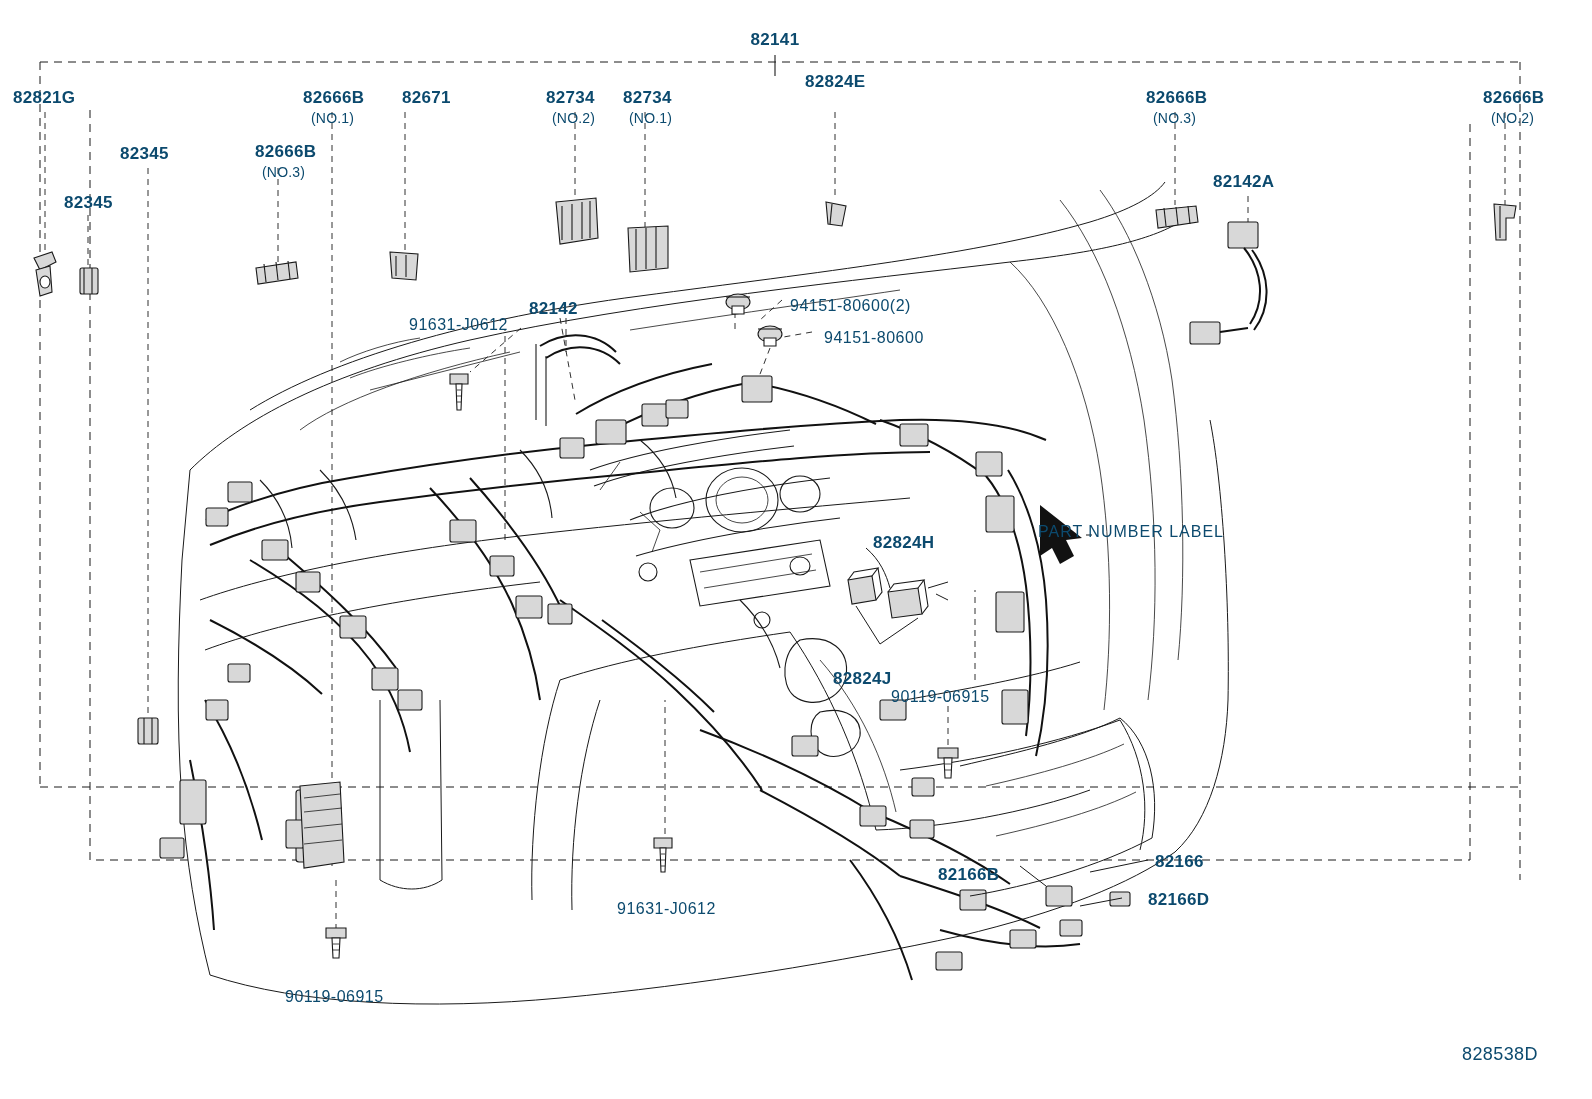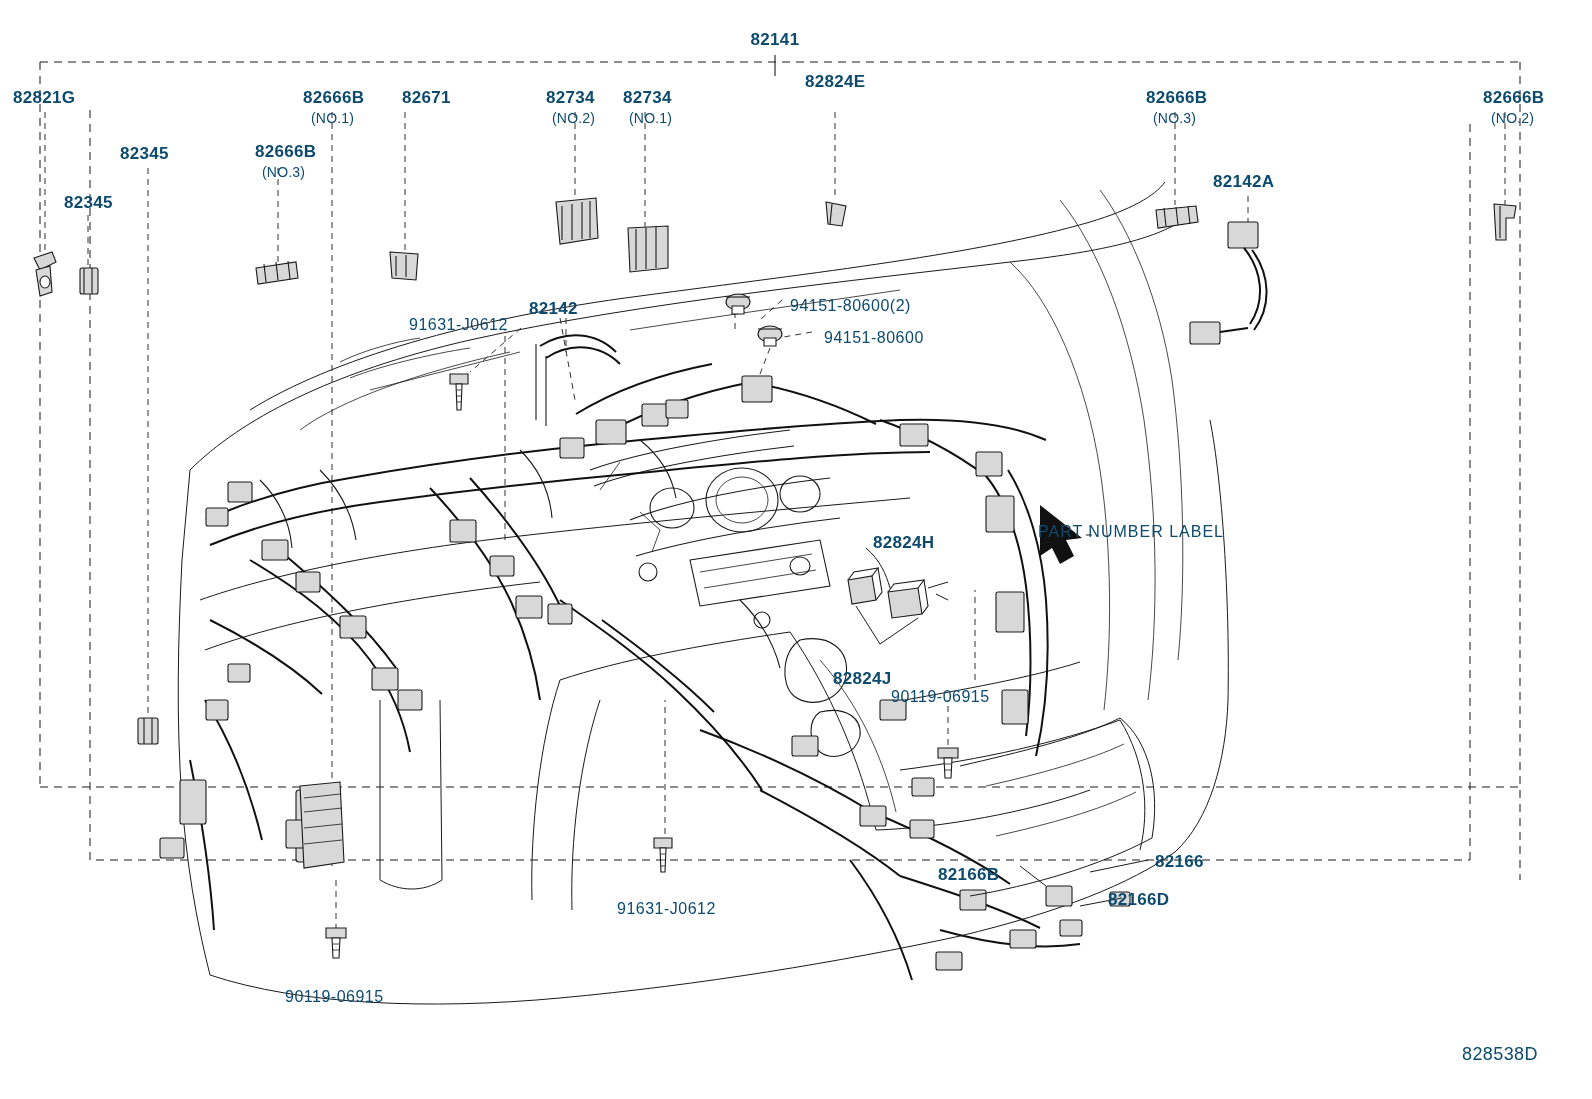--- a/index.html
+++ b/index.html
@@ -458,21 +458,21 @@
   <div class="lbl lbl-main" style="left:529px; top:299px;">82142</div>
 
   <div class="lbl lbl-main" style="left:873px; top:533px;">82824H</div>
 
   <div class="lbl lbl-main" style="left:833px; top:653px;margin-top:16px;">82824J</div>
 
   <div class="lbl lbl-main" style="left:938px; top:865px;">82166B</div>
 
   <div class="lbl lbl-main" style="left:1155px; top:852px;">82166</div>
 
-  <div class="lbl lbl-main" style="left:1108px; top:890px;">82166D</div>
+  <div class="lbl lbl-main" style="left:1148px; top:890px;">82166D</div>
 
   <div class="lbl lbl-plain" style="left:409px; top:316px;">91631-J0612</div>
 
   <div class="lbl lbl-plain" style="left:617px; top:900px;">91631-J0612</div>
 
   <div class="lbl lbl-plain" style="left:285px; top:988px;">90119-06915</div>
 
   <div class="lbl lbl-plain" style="left:891px; top:688px;">90119-06915</div>
 
   <div class="lbl lbl-plain" style="left:790px; top:297px;">94151-80600(2)</div>

